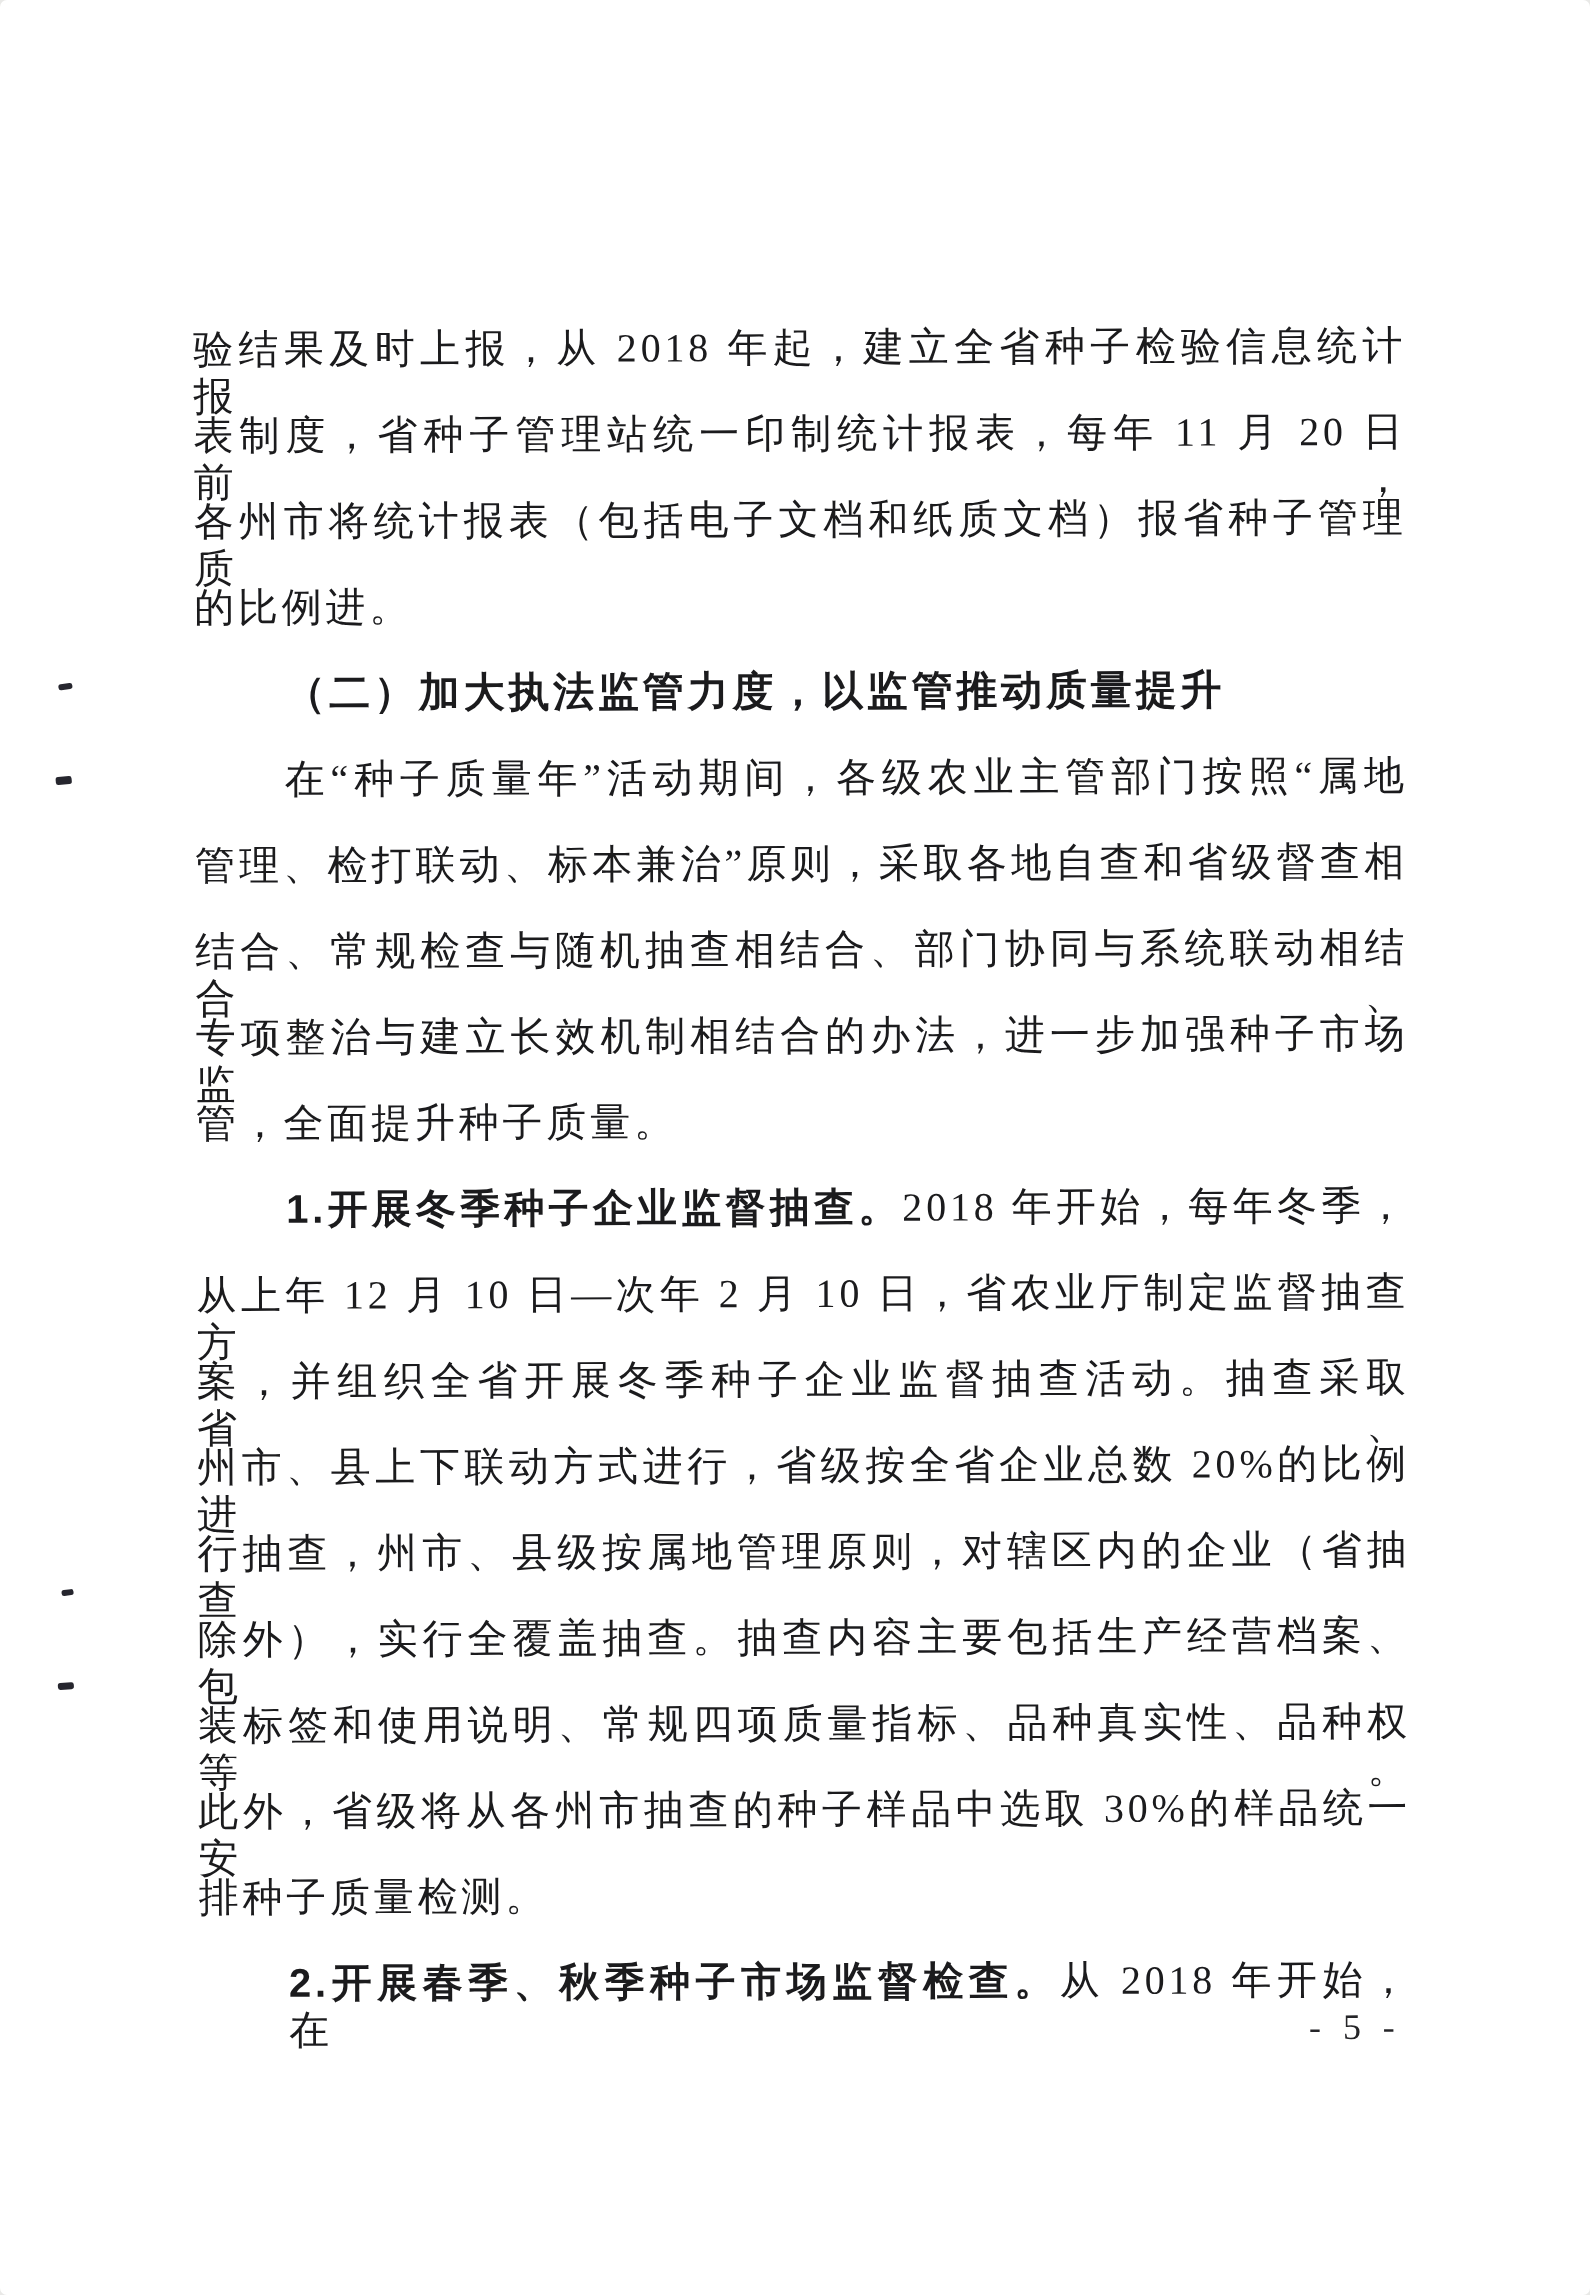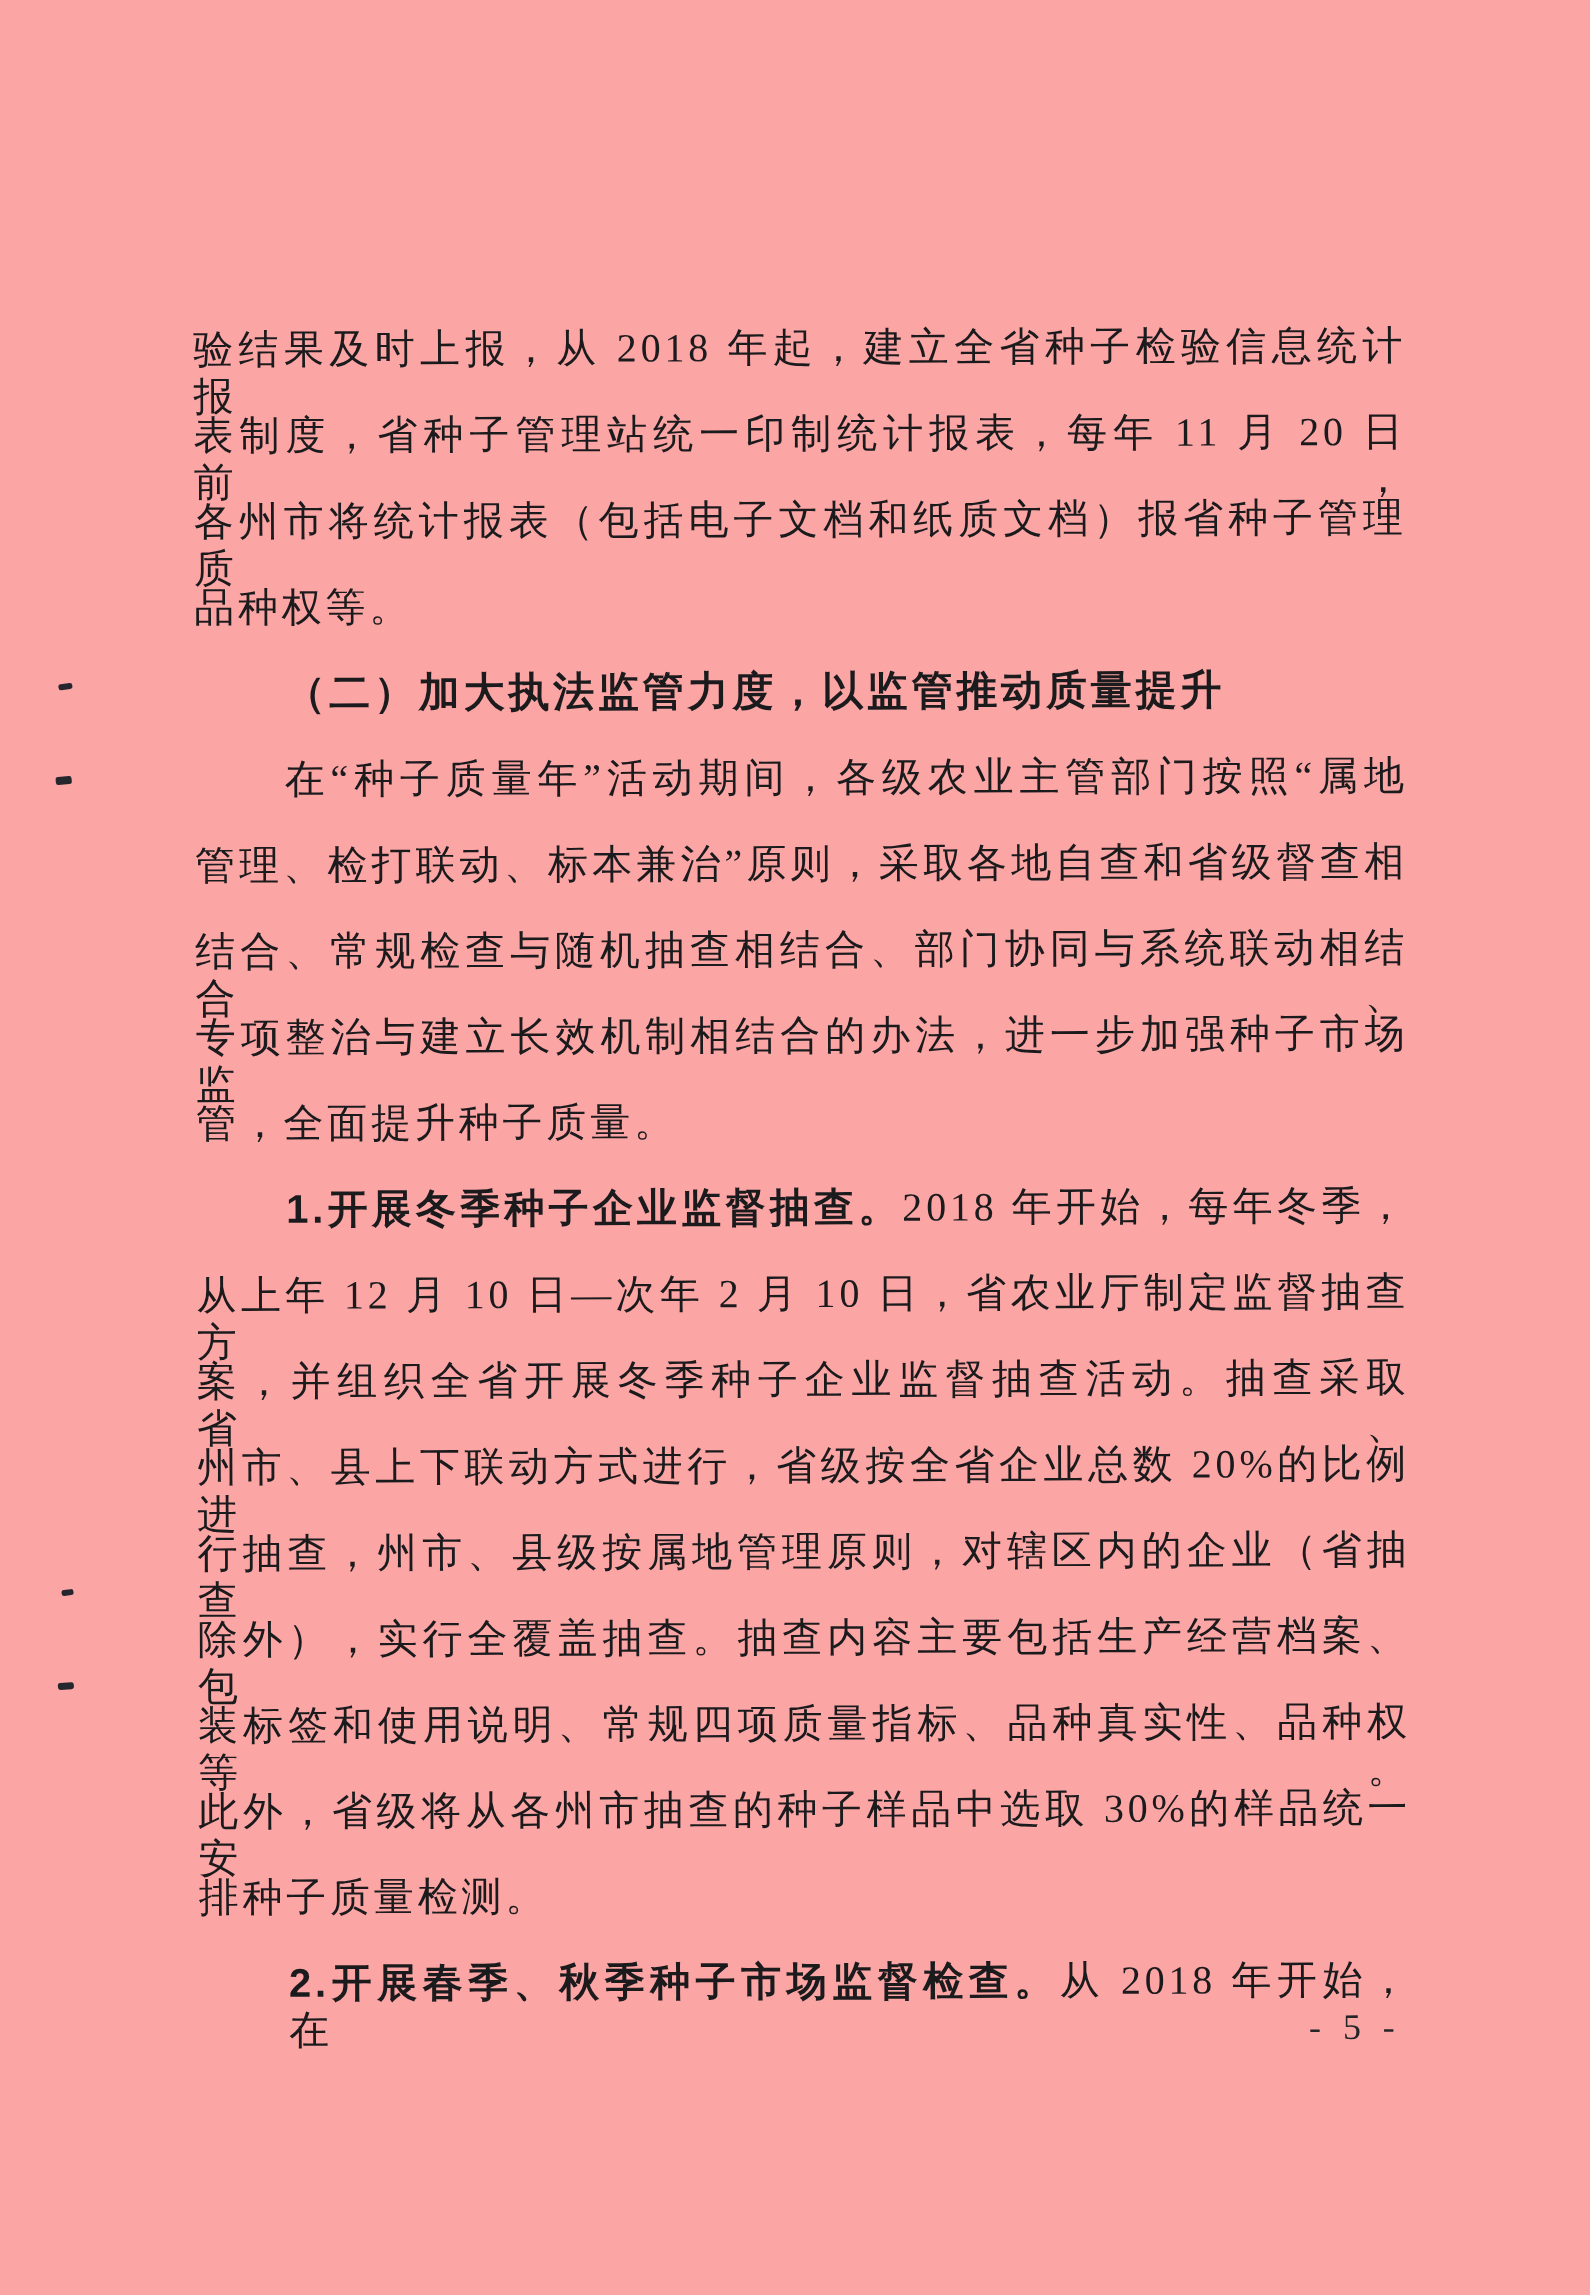--- a/index.html
+++ b/index.html
@@ -7,22 +7,23 @@
     width: 1590px;
     height: 2295px;
     position: relative;
     background: #e9e9e7;
     font-family: "Liberation Serif", "DejaVu Serif", serif;
     overflow: hidden;
   }
   .sheet {
     position: absolute;
     inset: 0;
-    background: #fca5a5;
+    background: #ffffff;
     color: #1b1b1d;
+    border-radius: 7px;
   }
   .content-rotate {
     position: absolute;
     inset: 0;
     transform: rotate(-0.2deg);
     transform-origin: 50% 50%;
   }
   .doc {
     position: absolute;
     left: 196px;
@@ -86,21 +87,21 @@
 
       <div class="line">
         <span>表制度，省种子管理站统一印制统计报表，每年 11 月 20 日前，</span>
       </div>
 
       <div class="line">
         <span>各州市将统计报表（包括电子文档和纸质文档）报省种子管理质</span>
       </div>
 
       <div class="line short">
-        <span>品种权等。</span>
+        <span>的比例进。</span>
       </div>
 
       <div class="line heading indent">
         <span class="lead-bold">（二）加大执法监管力度，以监管推动质量提升</span>
       </div>
 
       <div class="line indent">
         <span>在“种子质量年”活动期间，各级农业主管部门按照“属地</span>
       </div>
 

